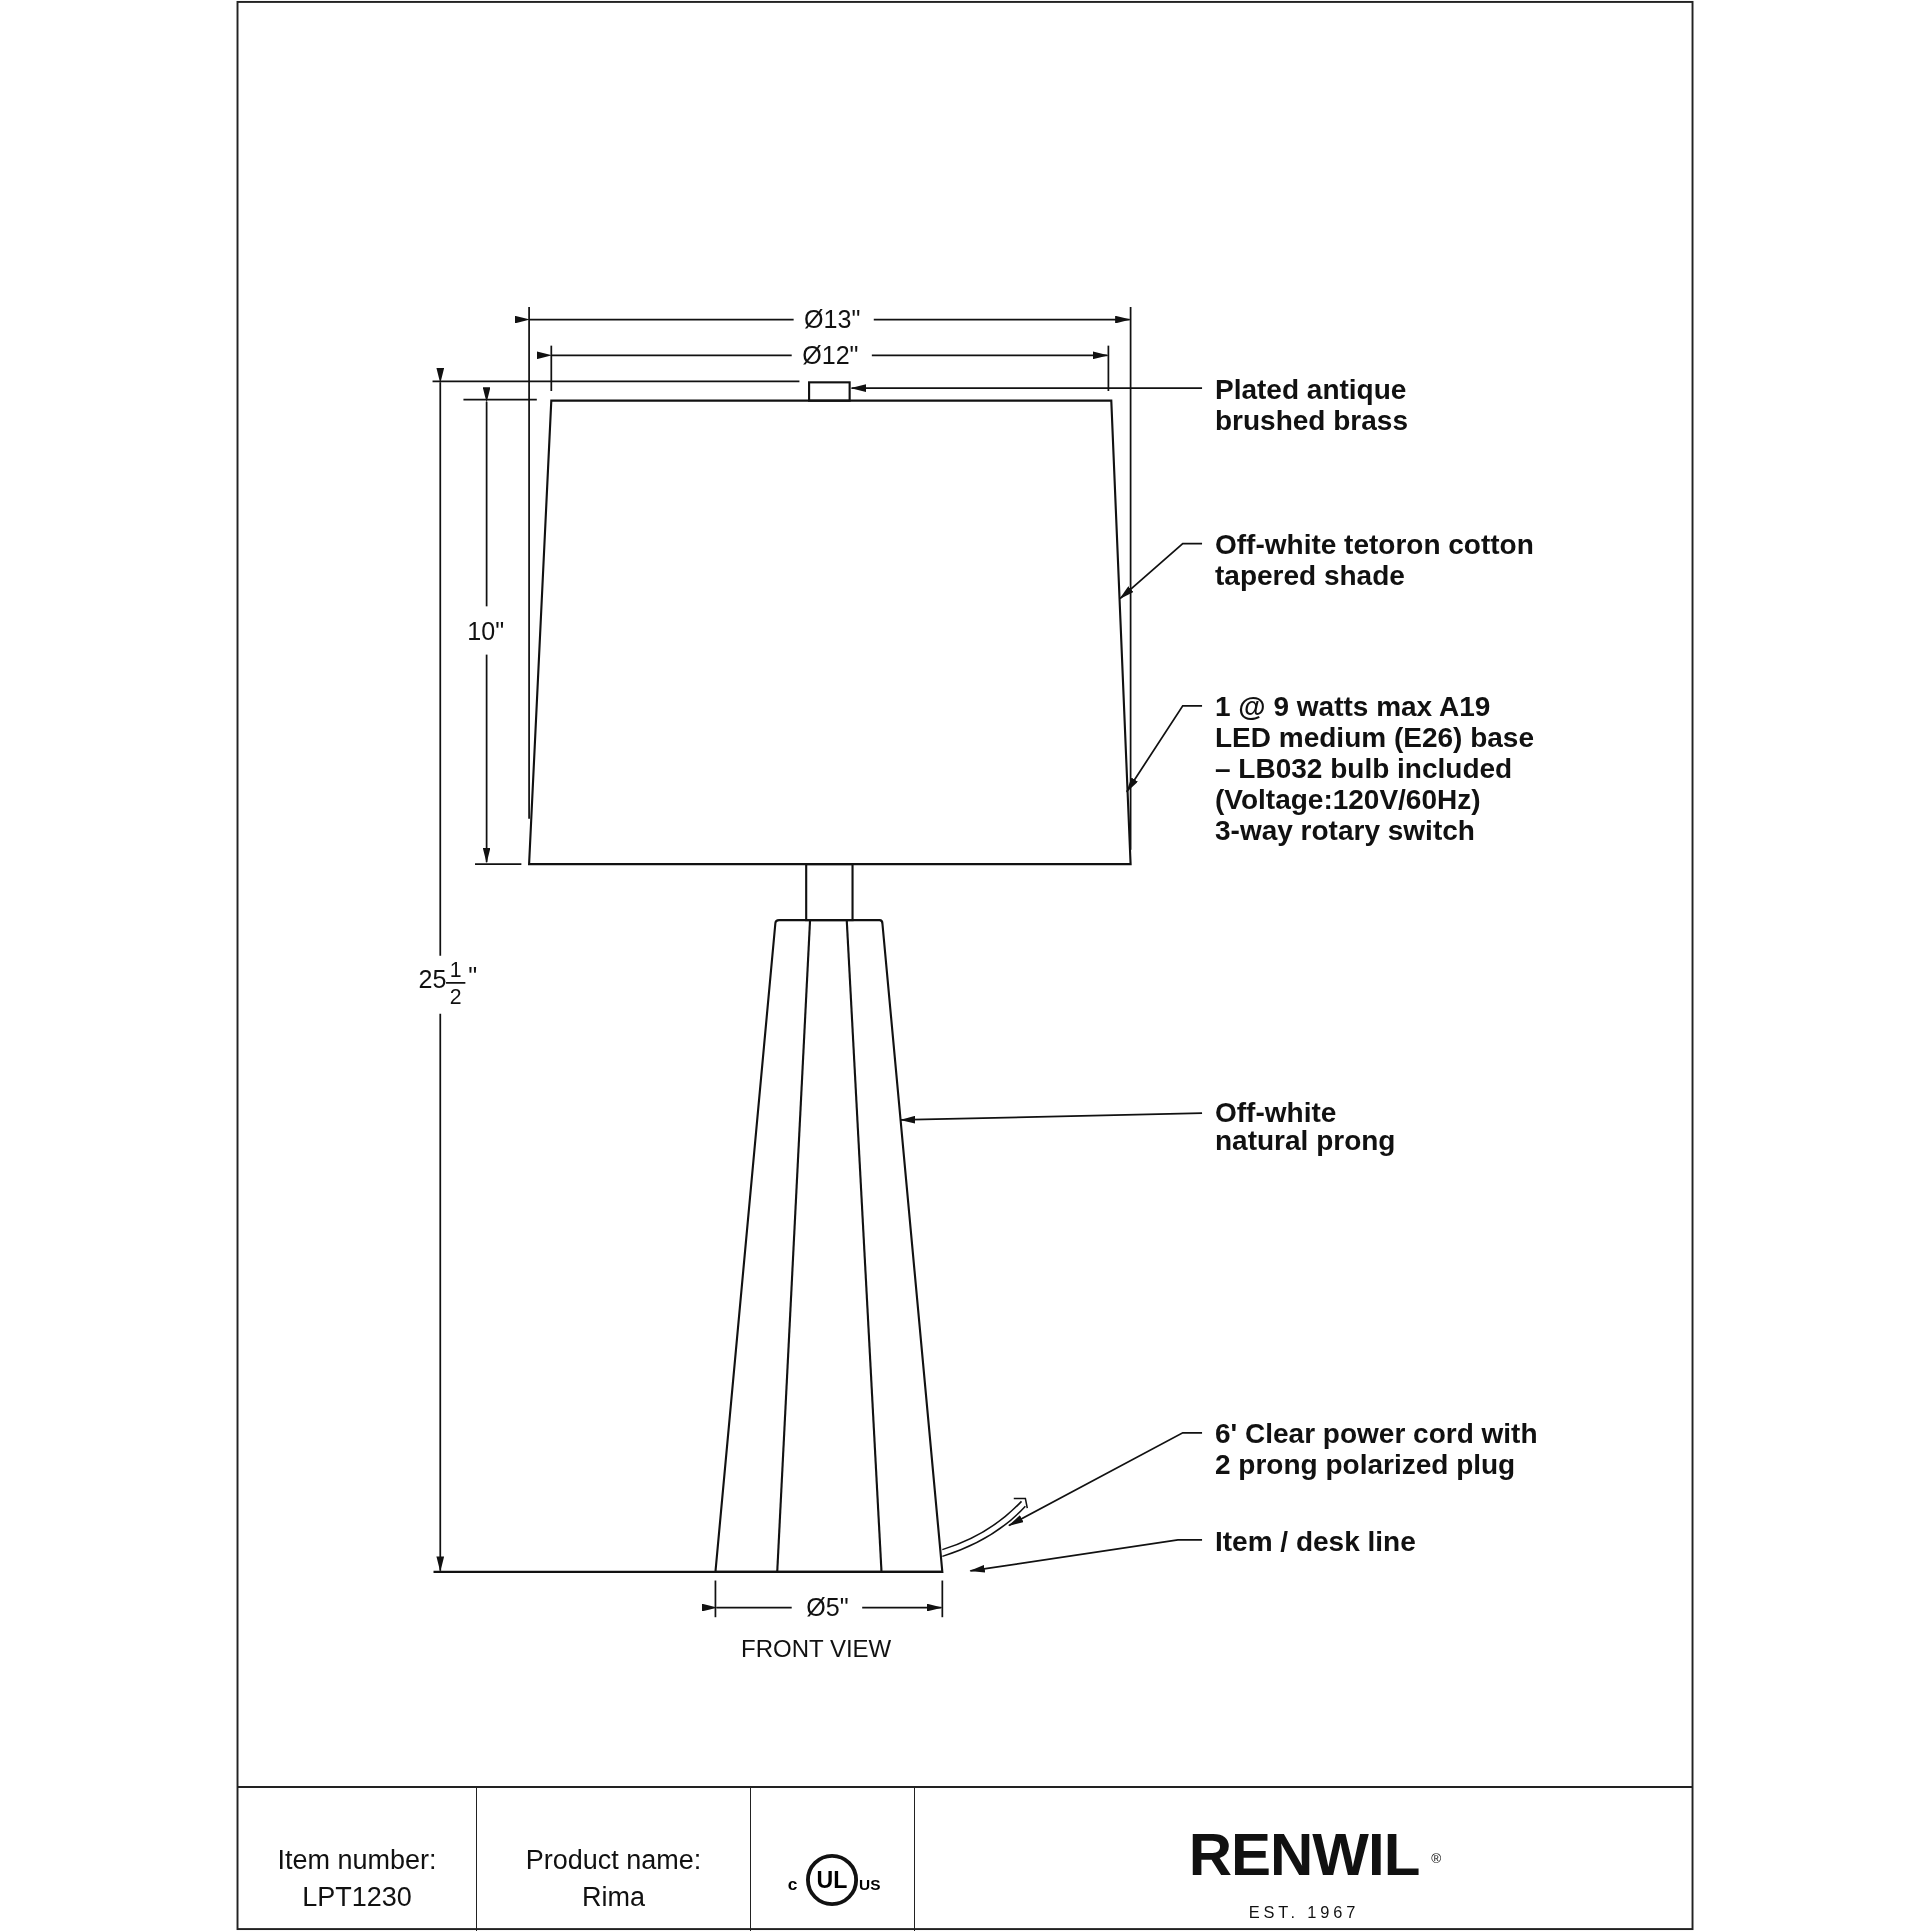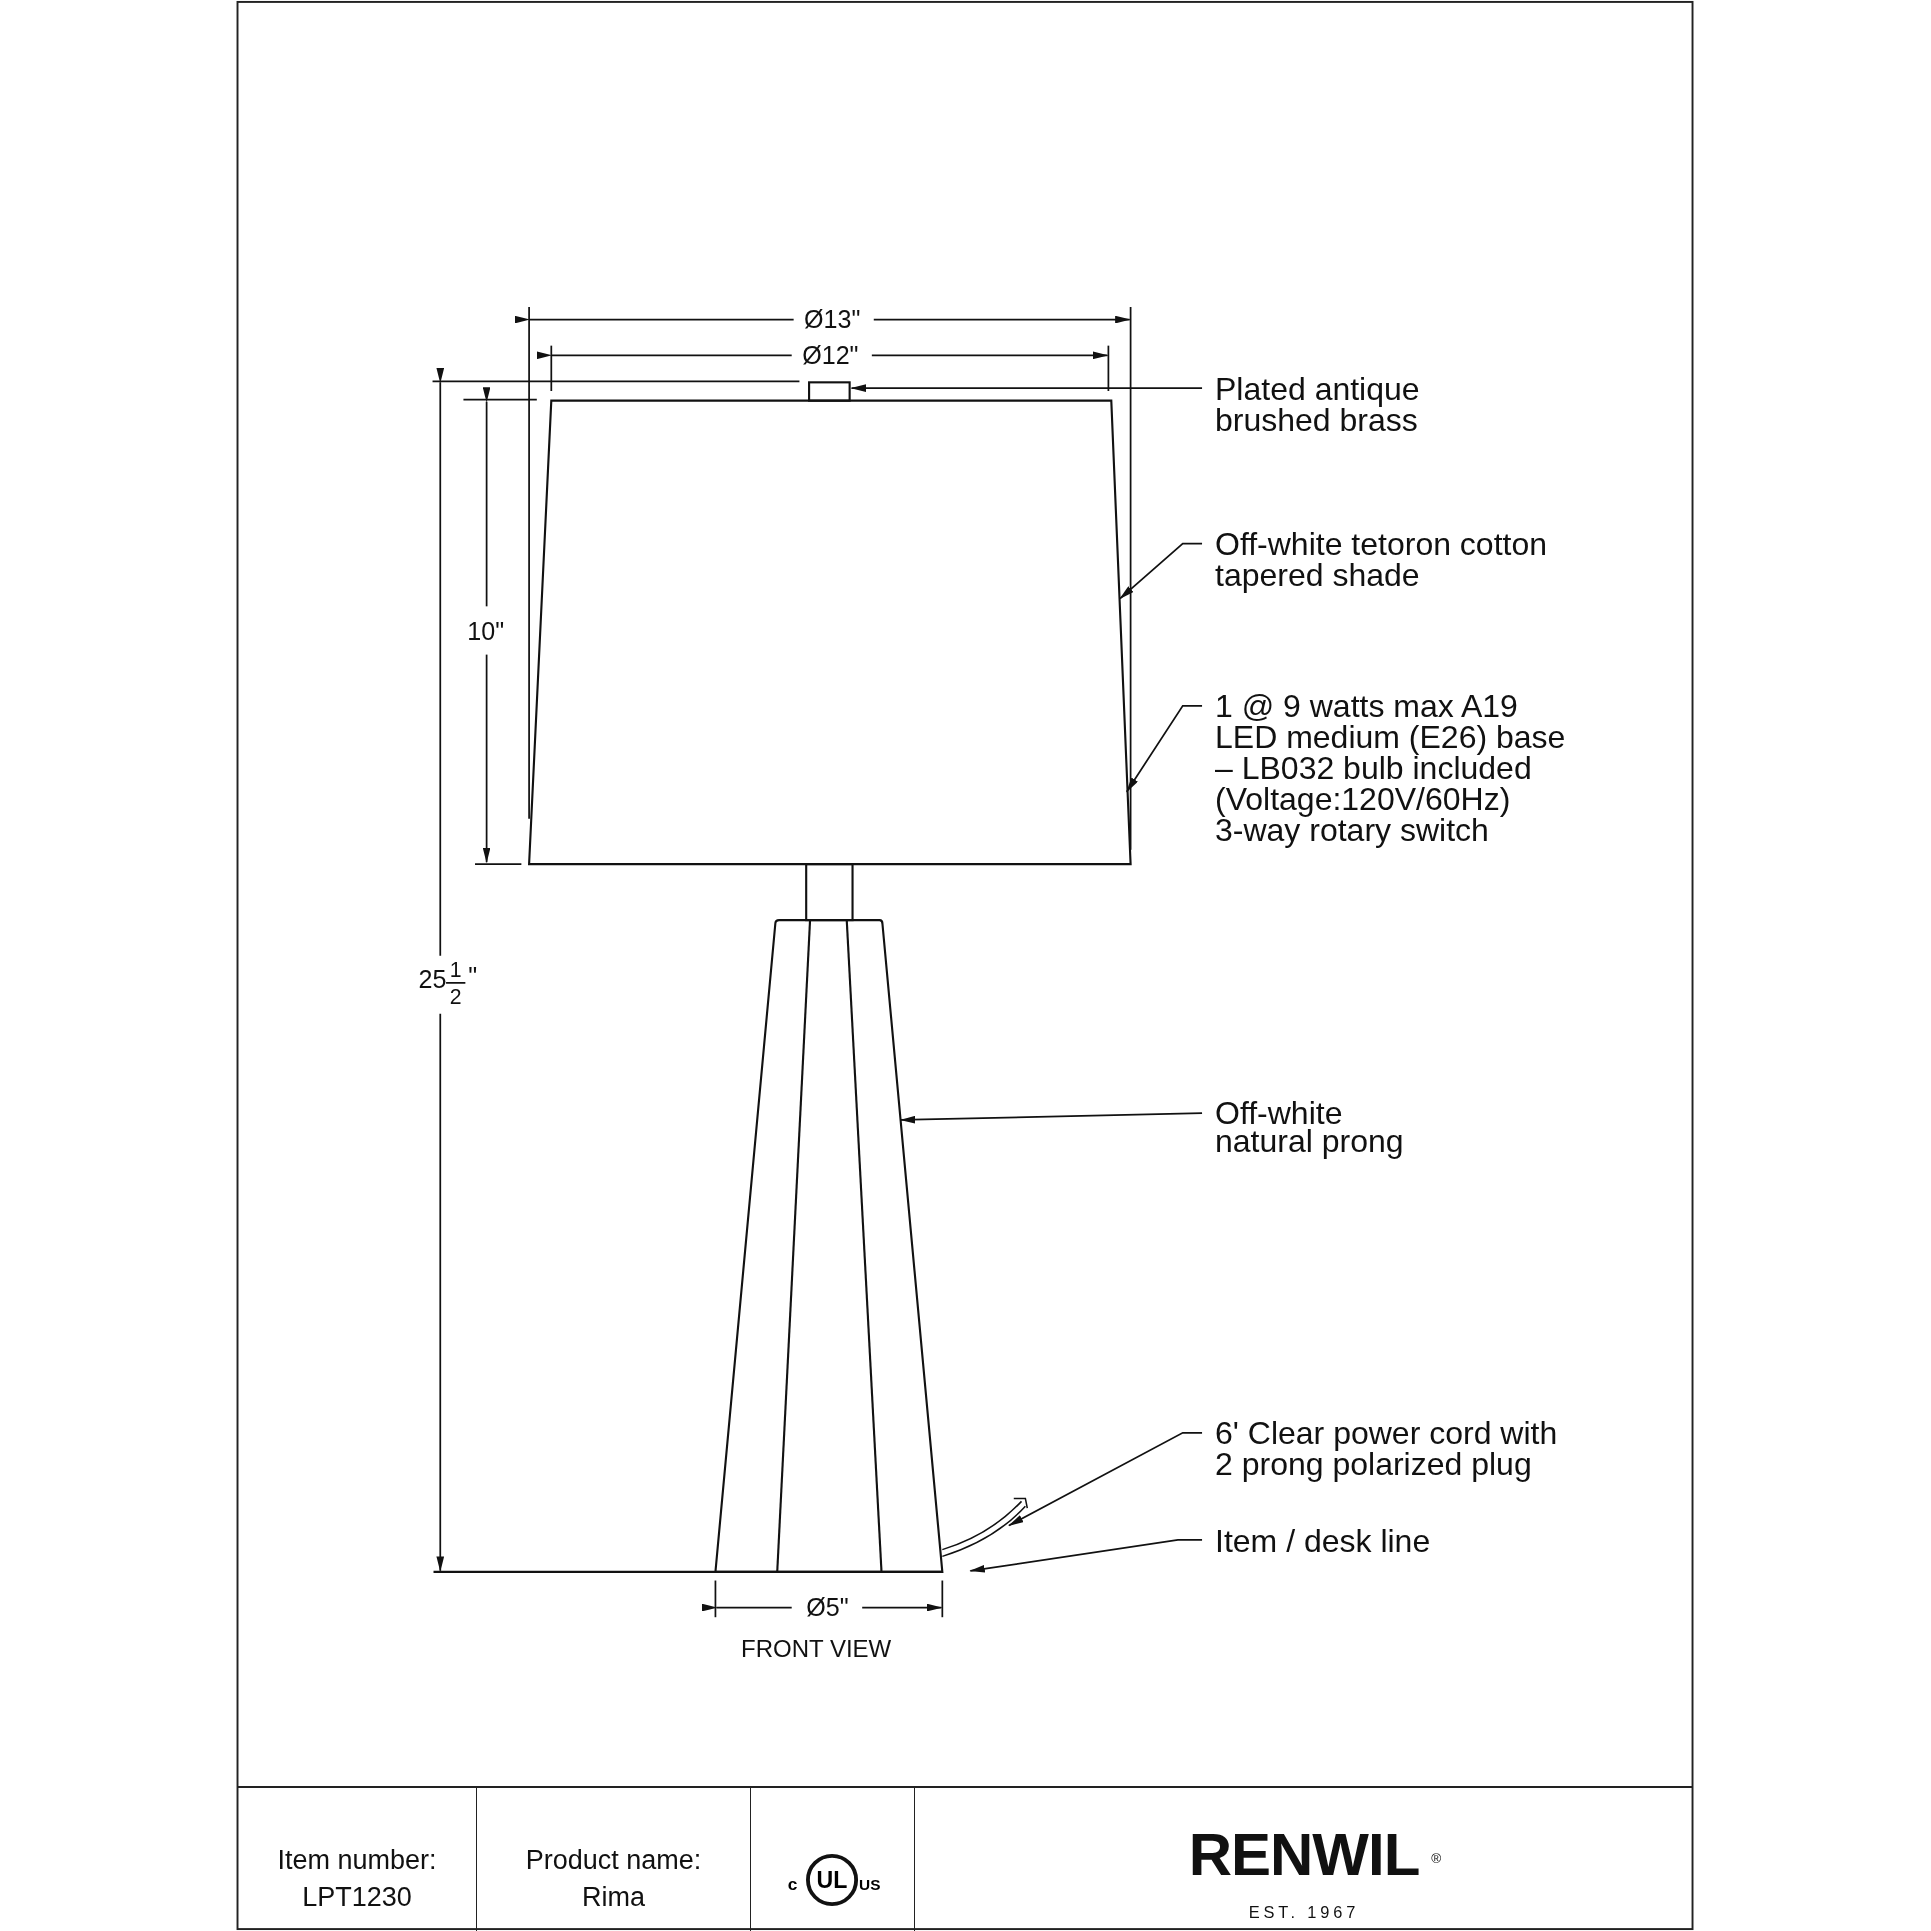--- a/index.html
+++ b/index.html
@@ -1,20 +1,20 @@
 <!DOCTYPE html>
 <html><head>
 <meta charset="utf-8">
 <style>
   html, body { margin:0; padding:0; background:#fff; }
   body { width:1931px; height:1931px; position:relative; overflow:hidden;
          font-family:"Liberation Sans", sans-serif; color:#111; }
   #drawing { position:absolute; left:0; top:0; width:1931px; height:1931px; }
   .dimtxt { font-family:"Liberation Sans", sans-serif; font-size:26px; fill:#111; }
-  .note { position:absolute; font-size:32px; line-height:31px; color:#111; white-space:pre; }
+  .note { position:absolute; font-size:28px; line-height:31px; color:#111; white-space:pre;font-weight:bold; }
   .view-label { position:absolute; font-size:24px; color:#111; }
   #titleblock { position:absolute; left:238px; top:1786px; width:1455px; height:183px;
                 border-top:2.9px solid #222; display:flex; box-sizing:border-box; }
   .tb-cell { border-right:1.9px solid #222; display:flex; flex-direction:column;
              align-items:center; justify-content:center; font-size:27px; line-height:37px;
              box-sizing:border-box; }
   .tb-cell:last-child { border-right:none; }
   .renwil { font-family:"Liberation Sans", sans-serif; font-weight:bold; font-size:60px;
             letter-spacing:-1px; line-height:58px; position:relative; }
   .renwil sup { font-size:13.5px; font-weight:normal; position:absolute; top:3.9px; right:-21px; }

